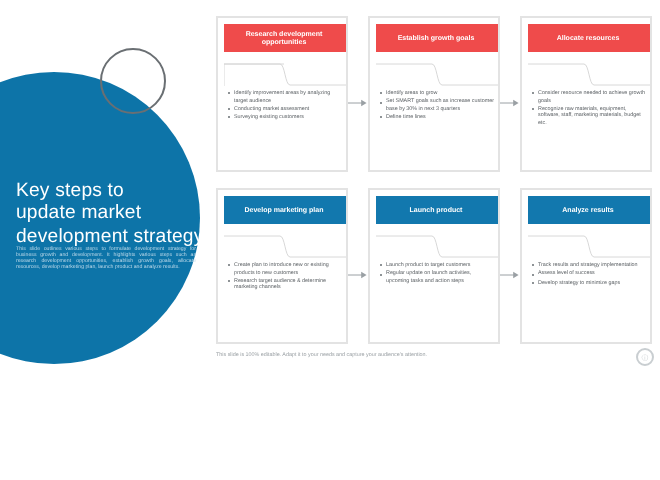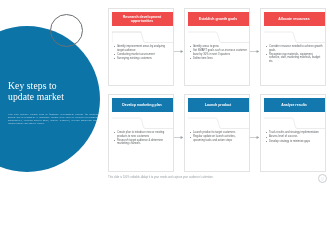--- a/index.html
+++ b/index.html
@@ -7,21 +7,21 @@
     width:330px;height:186px;
     background:#ffffff;
     font-family:"Liberation Sans", sans-serif;
     overflow:hidden;
     position:relative;
   }
   .slide{position:absolute;inset:0;background:#ffffff;}
 
   
   .left-panel{
-    position:absolute;left:0;top:8px;width:104px;height:186px;overflow:hidden;font-family:Liberation Serif, serif;
+    position:absolute;left:0;top:18px;width:104px;height:186px;overflow:hidden;
   }
   .circle-big{
     position:absolute;
     left:-46px;top:18px;
     width:146px;height:146px;
     border-radius:50%;
     background:#0d74a8;
   }
   .circle-outline{
     position:absolute;
@@ -131,20 +131,21 @@
 <body>
 
 <div class="slide">
 
   <div class="left-panel">
     <div class="circle-big"></div>
     <div class="circle-outline"></div>
     <div class="title-wrap">
       <div class="title-line">Key steps to</div>
       <div class="title-line">update market</div>
+      <div class="title-line">development strategy</div>
     </div>
     <div class="subtitle">This slide outlines various steps to formulate development strategy for business growth and development. It highlights various steps such as research development opportunities, establish growth goals, allocate resources, develop marketing plan, launch product and analyze results.</div>
   </div>
 
   <div class="grid">
 
     <div class="arrow" style="left:66px;top:41px;">
       <svg width="10" height="5" viewBox="0 0 10 5">
           <line x1="0" y1="2.5" x2="7" y2="2.5" stroke="#9aa0a4" stroke-width="0.5"></line>
           <path d="M6.6 0.9 L9.3 2.5 L6.6 4.1 Z" fill="#9aa0a4"></path>

